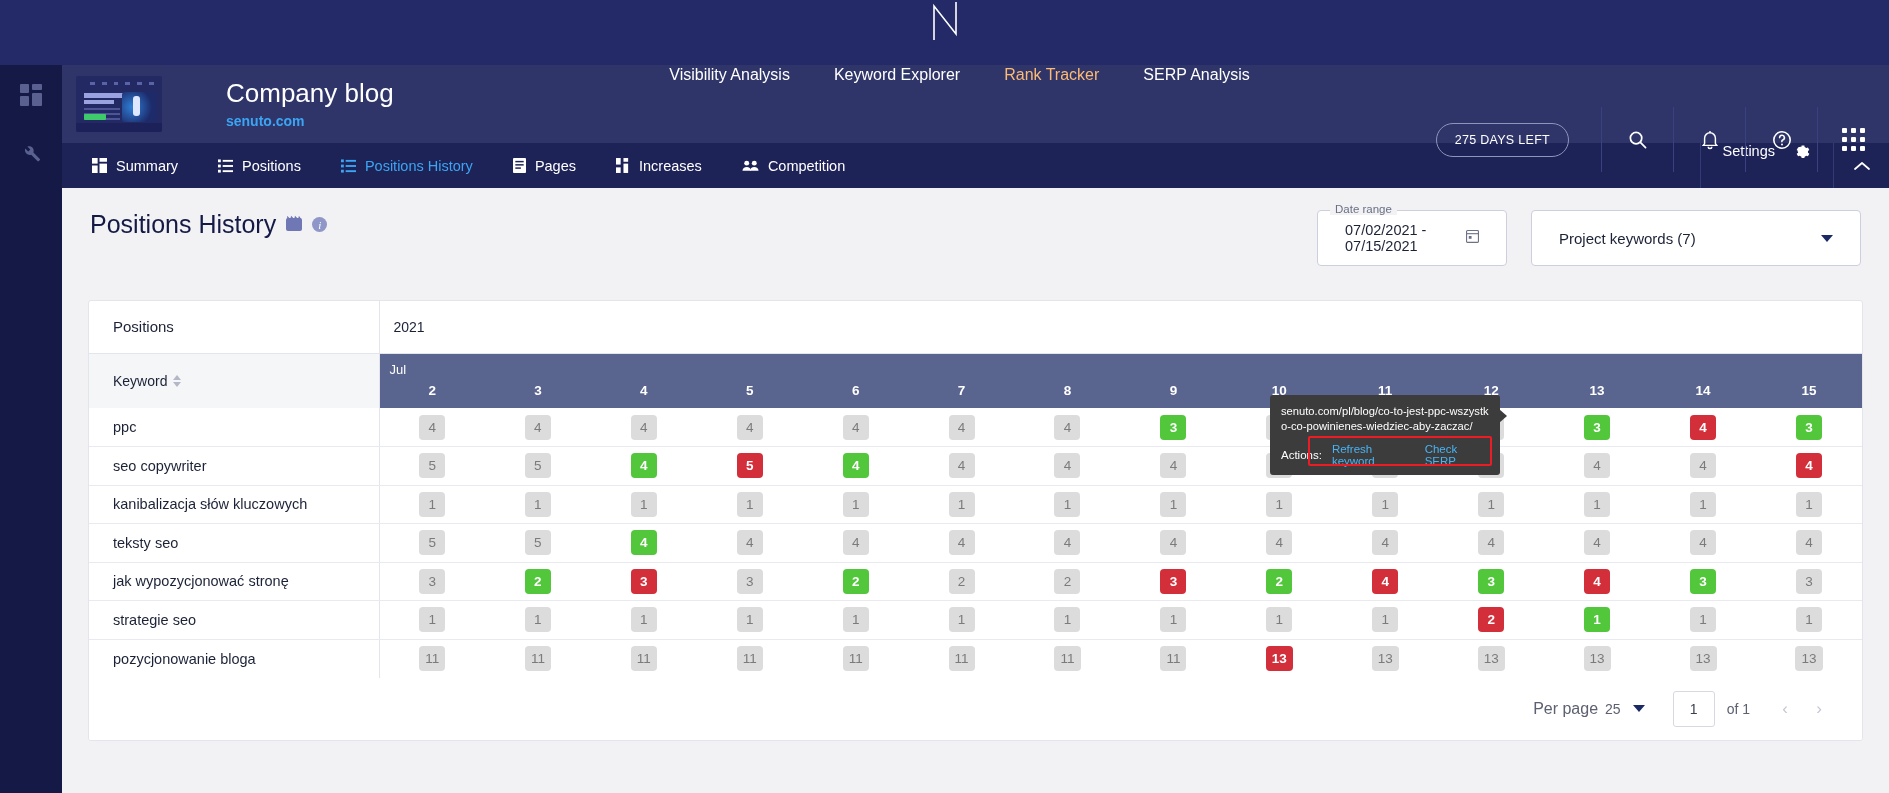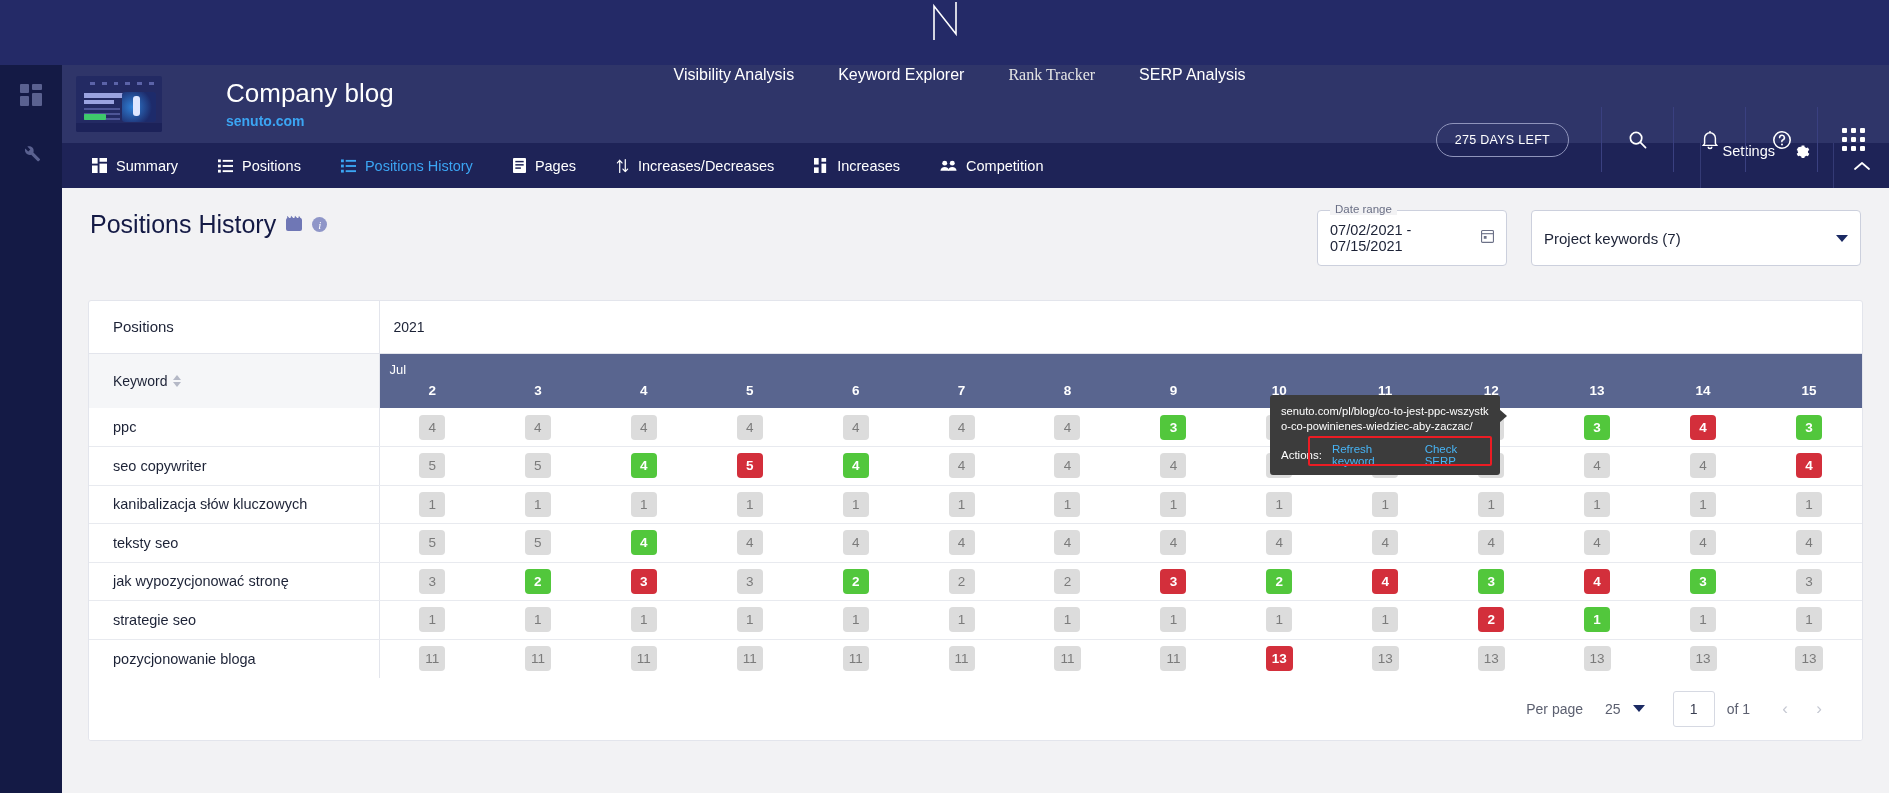--- a/index.html
+++ b/index.html
@@ -26,21 +26,21 @@
   .topbar {
     position: absolute; left: 0; top: 0; width: 1889px; height: 65px;
     background: #242a67; display: flex; align-items: center; z-index: 20; flex-direction: column;
   }
   .logo-box { width: 62px; height: 65px; display:flex; align-items:center; justify-content:center; background:#242a67; }
   .topnav { display: flex; align-items: center; height: 65px; margin-left: 30px; }
   .topnav a {
     color: #ffffff; font-size: 16px; text-decoration: none; padding: 0 22px; line-height: 65px;
     white-space: nowrap;
   }
-  .topnav a.active { color: #e5e5e5; font-family: Liberation Serif, serif; }
+  .topnav a.active { color: #fdba74; }
   .top-right { margin-left: auto; display: flex; align-items: center; height: 65px; }
   .days-pill {
     border: 1px solid #8f94bb; border-radius: 20px; color: #ffffff; font-size: 12.5px;
     padding: 9px 18px; letter-spacing: .3px; margin-right: 32px; white-space: nowrap;
   }
   .top-icon {
     width: 72px; height: 65px; display:flex; align-items:center; justify-content:center;
     border-left: 1px solid #3a4080; color: #fff;
   }
   .top-icon:last-child { border-right: none; }
@@ -98,21 +98,21 @@
   .page-title h2 { font-size: 25px; font-weight: 400; color:#141a45; }
   .badge-new { width:16px; height:13px; background:#6f77b5; border-radius:2px; position:relative; }
   .badge-new::before { content:""; position:absolute; top:-3px; left:1px; width:14px; height:4px; background:#6f77b5;
     clip-path: polygon(0 100%,0 20%,22% 100%,28% 20%,50% 100%,56% 20%,78% 100%,84% 20%,100% 100%); }
   .info-i { width:15px; height:15px; border-radius:50%; background:#8f96c8; color:#fff; font-size:11px;
     display:flex; align-items:center; justify-content:center; font-family:"Liberation Serif", serif; font-style:italic; }
 
   .head-controls { margin-left:auto; display:flex; align-items:center; gap:24px; padding-right: 0; }
   .field {
     position: relative; border: 1px solid #ccd0dd; border-radius: 4px; background:#fff; height: 56px;
-    display:flex; align-items:center; padding: 0 12px;
+    display:flex; align-items:center; padding: 0 27px;
   }
   .field .legend {
     position:absolute; top:-8px; left: 12px; background:#f2f2f4; padding: 0 5px; font-size: 11.5px; color:#6a6f85;
   }
   .date-field { width: 190px; justify-content: space-between; }
   .date-field .val { font-size: 14.5px; color:#1c2236; }
   .kw-field { width: 330px; justify-content: space-between; }
   .kw-field .val { font-size: 15px; color:#1c2236; }
   .caret { width:0;height:0;border-left:6px solid transparent;border-right:6px solid transparent;border-top:7px solid #1b2a63; }
 
@@ -148,21 +148,21 @@
     display:inline-flex; align-items:center; justify-content:center;
     min-width: 26px; height: 25px; padding: 0 6px; border-radius: 4px;
     font-size: 13.5px; font-weight: 700;
   }
   .chip.n { background:#dcdcdc; color:#7b7b7b; font-weight:400; }
   .chip.up { background:#52c73c; color:#fff; }
   .chip.down { background:#d32f3b; color:#fff; }
   td.cellc { text-align:center; }
 
   .foot { height: 62px; display:flex; align-items:center; justify-content:flex-end; padding-right: 26px; background:#fff; }
-  .foot .lab { font-size: 14px; color:#5c6070; margin-right: 22px; }
+  .foot .lab { font-size: 16px; color:#5c6070; margin-right: 7px; }
   .per-sel { display:flex; align-items:center; gap:12px; font-size:14px; color:#5c6070; margin-right: 28px; }
   .per-sel .caret2 { width:0;height:0;border-left:6px solid transparent;border-right:6px solid transparent;border-top:7px solid #1b2a63; }
   .page-input {
     width: 42px; height: 36px; border:1px solid #d6d9e2; border-radius:3px;
     display:flex; align-items:center; justify-content:center; font-size:14px; color:#3a3f52;
   }
   .of-lab { font-size: 14px; color:#5c6070; margin: 0 18px 0 12px; }
   .pg-arrow { width: 34px; height: 34px; display:flex; align-items:center; justify-content:center; color:#c5c8d2; font-size:17px; }
 
   
@@ -320,29 +320,20 @@
     <a class="tab">
       <span class="ic">
         <svg width="13" height="15" viewBox="0 0 14 16" fill="#fff">
             <rect x="0" y="0" width="14" height="16" rx="1"></rect>
             <rect x="2.5" y="3" width="9" height="1.6" fill="#1e2357"></rect>
             <rect x="2.5" y="6.5" width="9" height="1.6" fill="#1e2357"></rect>
             <rect x="2.5" y="10" width="6" height="1.6" fill="#1e2357"></rect>
           </svg>
       </span>
       <span>Pages</span>
-    </a>
-    <a class="tab">
-      <span class="ic">
-        <svg width="13" height="16" viewBox="0 0 14 16" fill="none" stroke="#fff" stroke-width="1.3">
-          <path d="M4 15V2M4 2L1.5 4.7M4 2l2.5 2.7" stroke-linecap="round"></path>
-          <path d="M10 1v13M10 14l-2.5-2.7M10 14l2.5-2.7" stroke-linecap="round"></path>
-        </svg>
-      </span>
-      <span>Increases/Decreases</span>
     </a>
     <a class="tab">
       <span class="ic">
         <svg width="14" height="15" viewBox="0 0 15 16" fill="#fff">
             <rect x="0" y="0" width="5" height="7"></rect>
             <rect x="8" y="0" width="5" height="4"></rect>
             <rect x="0" y="10" width="5" height="6"></rect>
             <rect x="8" y="6" width="5" height="10"></rect>
           </svg>
       </span>

